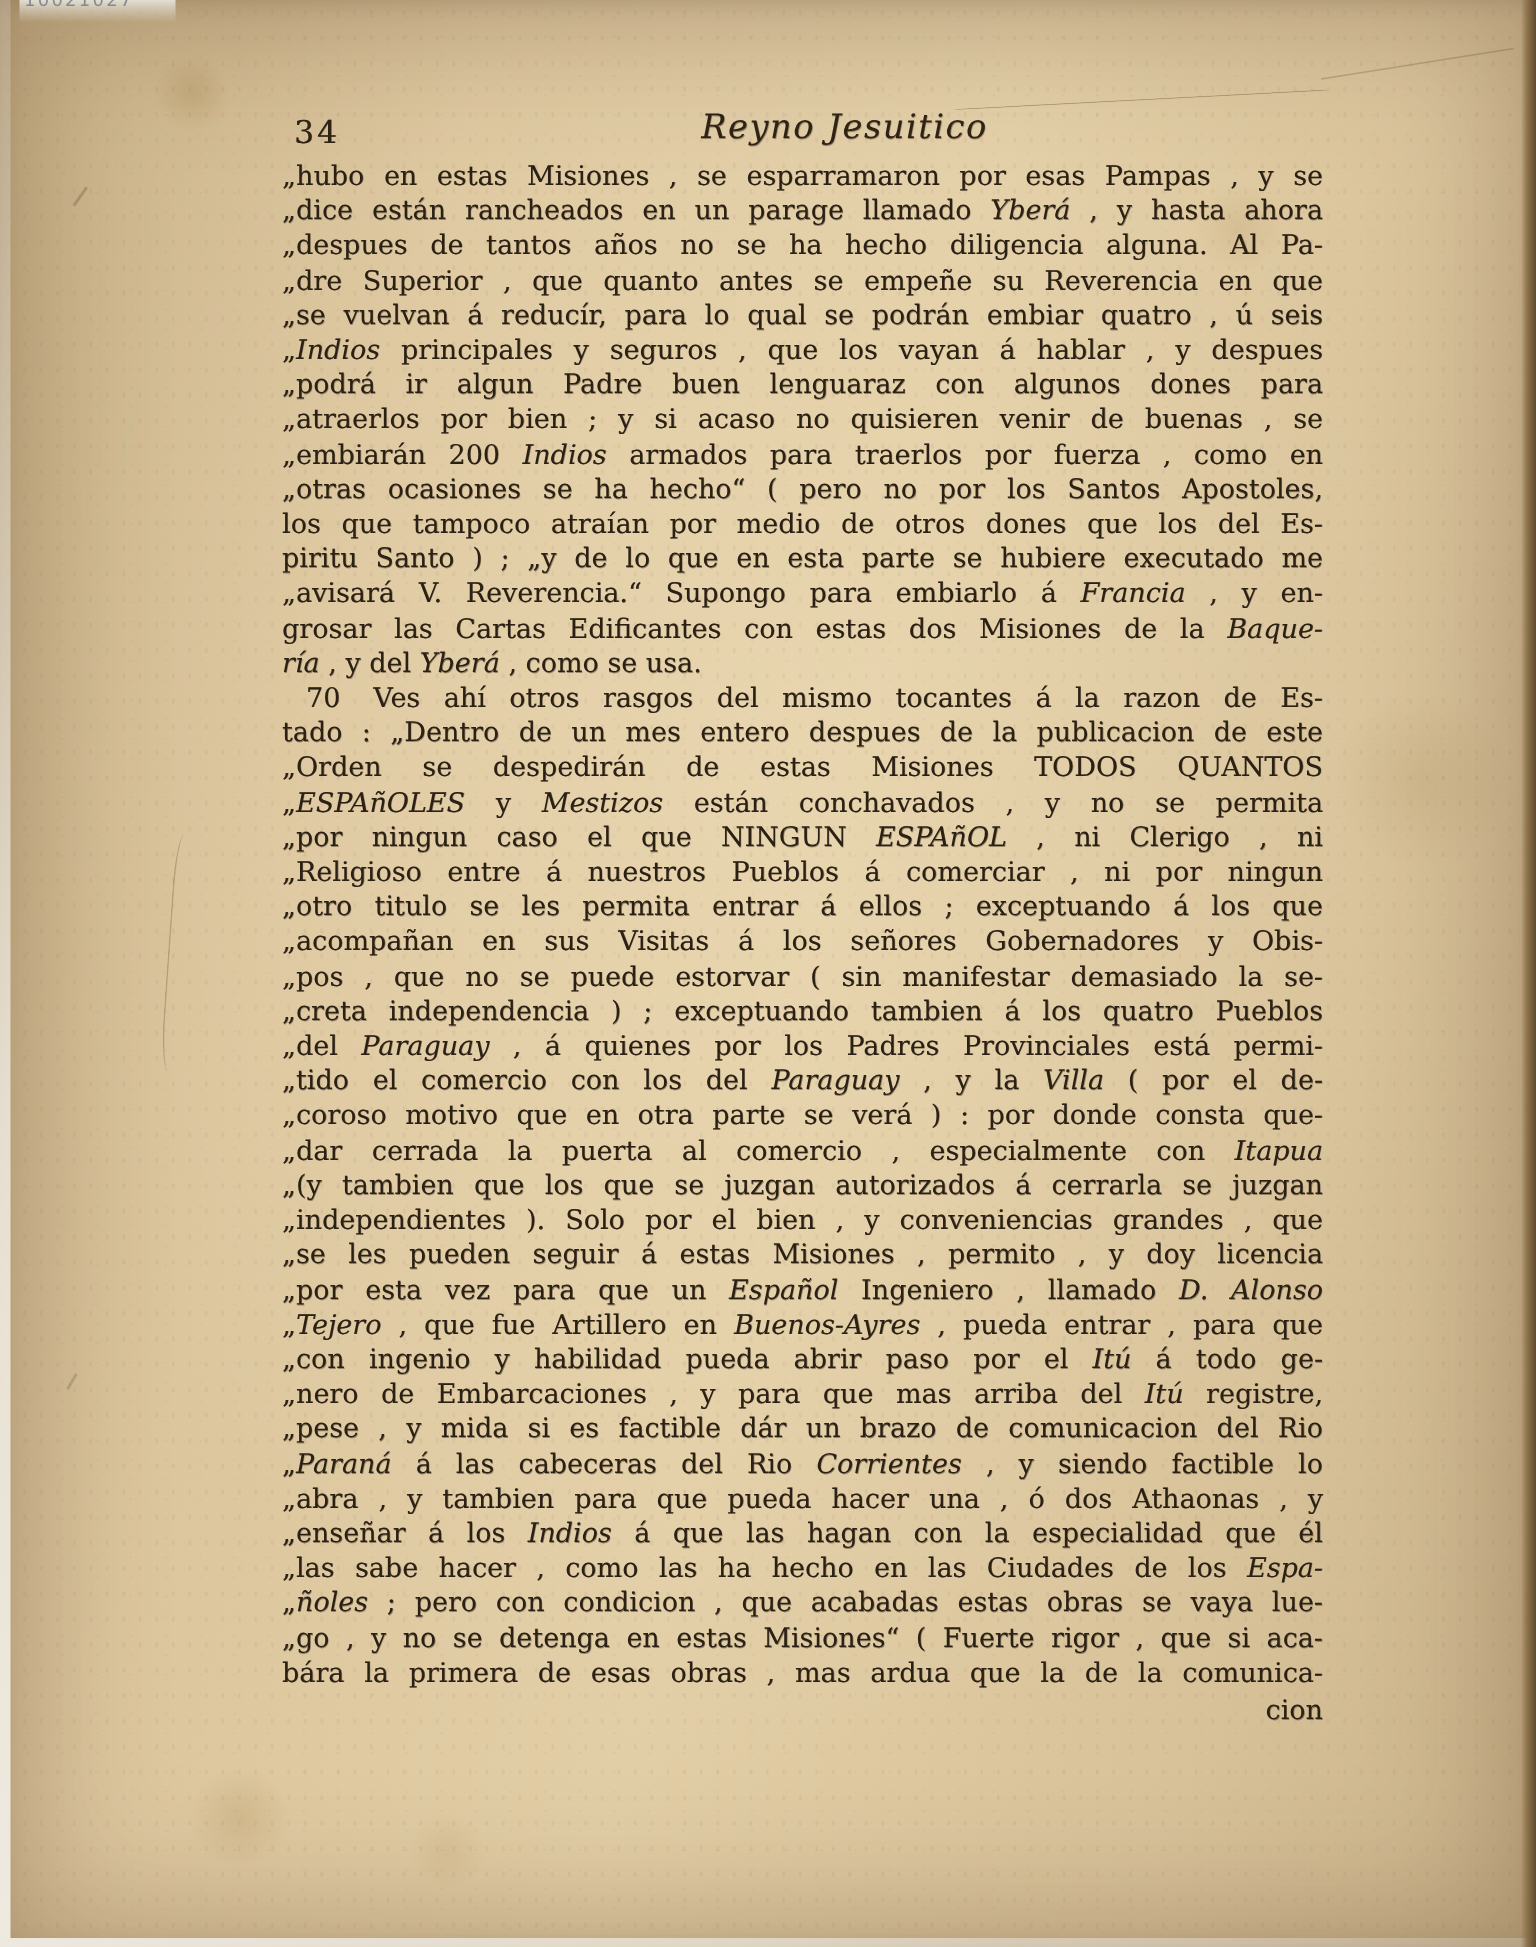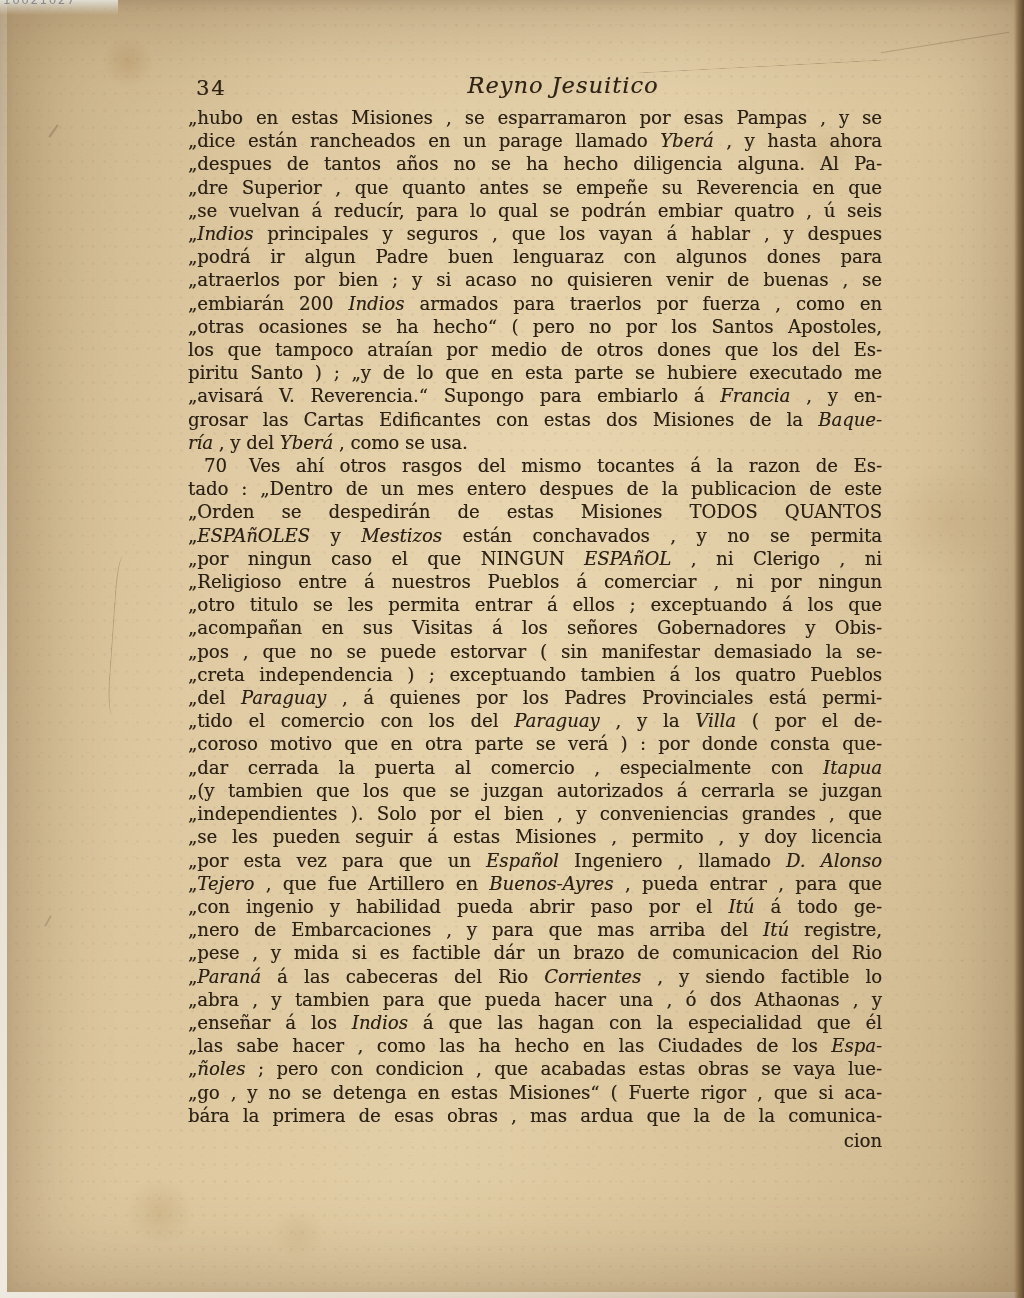--- a/index.html
+++ b/index.html
@@ -19,21 +19,21 @@
       radial-gradient(rgba(110,85,55,.05) 1px, rgba(110,85,55,0) 1.2px);
     background-size:11px 17px, 23px 13px;background-position:0 0,7px 5px;}
   .paper::after{content:"";position:absolute;inset:0;pointer-events:none;z-index:5;
     box-shadow:inset 0 0 90px 14px rgba(96,70,40,.35), inset 0 0 14px rgba(80,55,30,.22);}
   .edge-left{position:absolute;left:0;top:0;width:7px;height:1298px;z-index:6;
     background:linear-gradient(180deg, rgba(236,232,222,.25), rgba(240,236,226,.85) 60%, #efeae0);}
   .edge-bottom{position:absolute;left:0;bottom:0;width:1024px;height:6px;z-index:6;
     background:linear-gradient(90deg,#eee9df, rgba(238,233,223,.7) 50%, rgba(238,233,223,.25));}
   .edge-right{position:absolute;right:0;top:0;width:10px;height:1298px;z-index:6;
     background:linear-gradient(270deg,#5f4a30,#8a6f4a 55%, rgba(138,111,74,0));}
-  .corner-patch{position:absolute;left:0;top:0;width:118px;height:15px;z-index:7;
+  .corner-patch{position:absolute;left:13px;top:0;width:104px;height:15px;z-index:7;
     background:linear-gradient(180deg, rgba(228,226,217,.95), rgba(228,226,217,0));}
   .corner-num{position:absolute;top:-7px;left:3px;z-index:8;
     font:12px "DejaVu Sans","Liberation Sans",sans-serif;color:#7d8389;
     letter-spacing:1.5px;opacity:.9;}
   .header{position:absolute;left:188px;top:70px;width:694px;height:34px;z-index:2;color:#2e2315;}
   .pageno{position:absolute;left:8px;top:6px;font-size:21px;letter-spacing:2px;
     text-shadow:.4px .4px .4px rgba(46,34,22,.5);}
   .running-title{position:absolute;left:0;width:100%;top:2px;text-align:center;
     transform:translateX(28px);font-style:italic;font-size:22.5px;letter-spacing:1px;
     text-shadow:.4px .4px .5px rgba(46,34,22,.45);}

